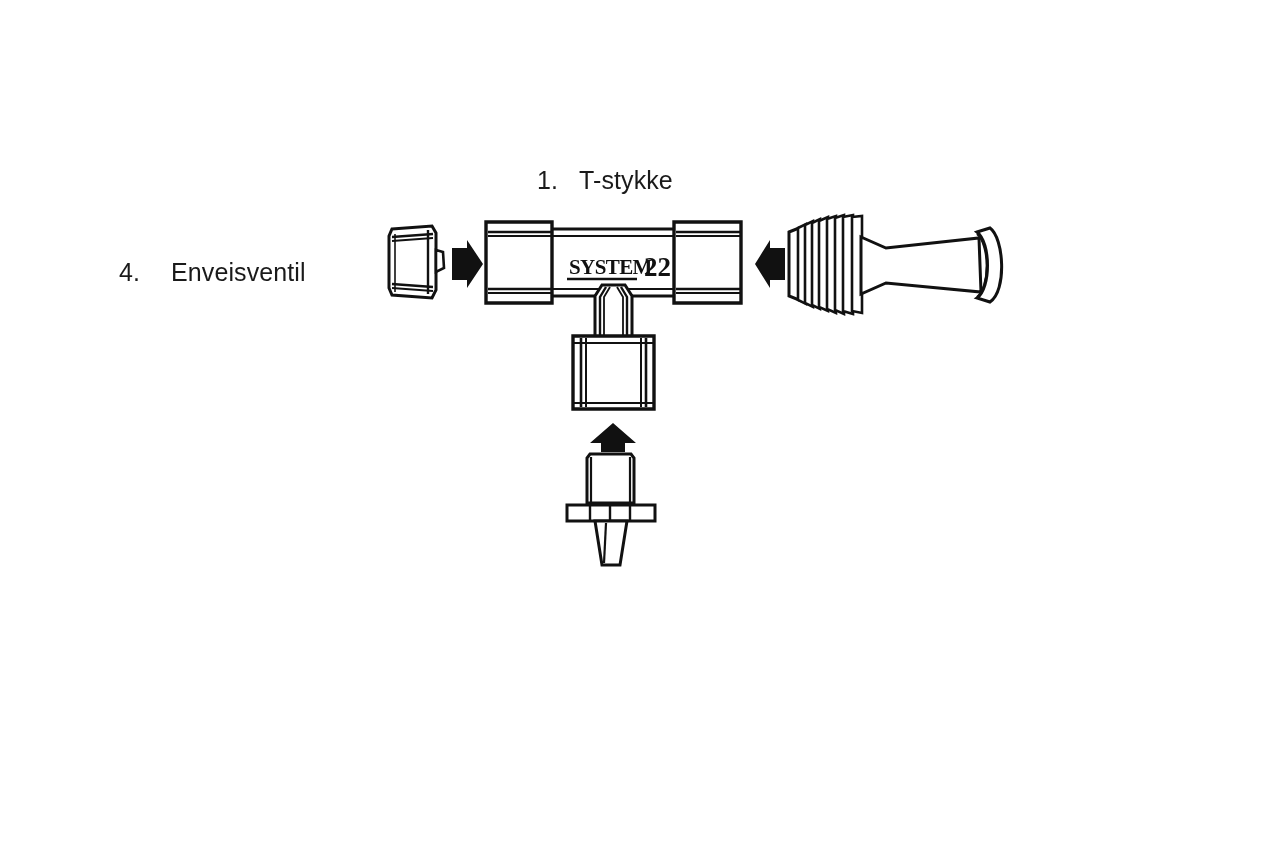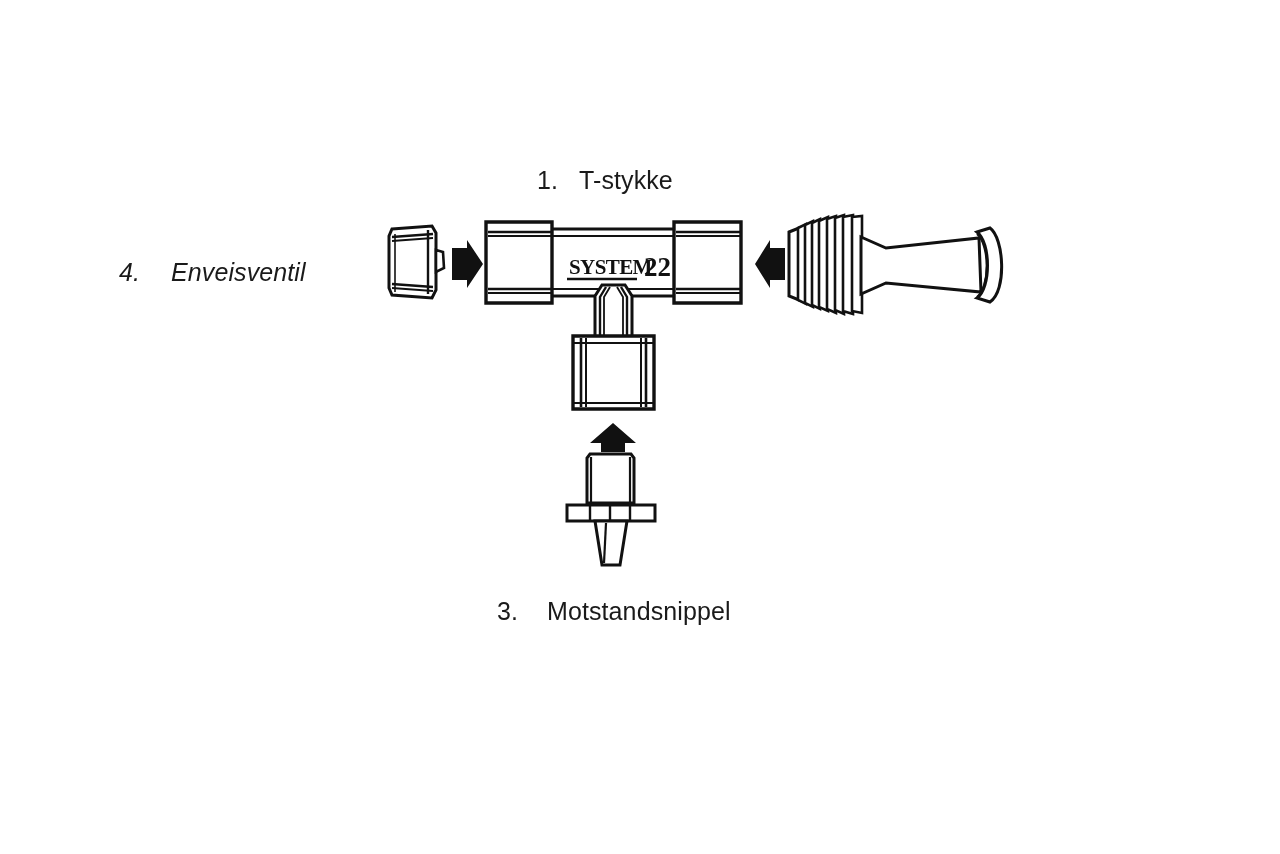--- a/index.html
+++ b/index.html
@@ -43,21 +43,20 @@
 
   #label-t-stykke {
     left: 513px;
     top: 166px;
   }
   #label-t-stykke .num { width: 42px; }
 
   #label-enveisventil {
     left: 95px;
     top: 258px;
-    font-style: italic;
   }
   #label-enveisventil .num { width: 52px; }
 
   #label-munnstykke {
     left: 1030px;
     top: 258px;
   }
   #label-munnstykke .num { width: 38px; }
 
   #label-motstandsnippel {
@@ -92,23 +91,20 @@
 
   <div class="label" id="label-t-stykke">
     <span class="num">1.</span><span class="nm">T-stykke</span>
   </div>
 
   <div class="label" id="label-enveisventil">
     <span class="num">4.</span><span class="nm">Enveisventil</span>
   </div>
 
 
-  <div class="label" id="label-motstandsnippel">
-    <span class="num">3.</span><span class="nm">Motstandsnippel</span>
-  </div>
 
   <svg id="art" viewBox="0 0 1280 854">
 
     <g>
 
       <path class="fillw" stroke-width="3" d="M368,229 L408,226 L412,233 L412,290 L408,298 L368,295 L365,288 L365,236 Z"></path>
 
       <path class="ln" stroke-width="2.6" d="M368,237 L409,234"></path>
       <path class="ln" stroke-width="2" d="M368,241 L409,238"></path>
 

